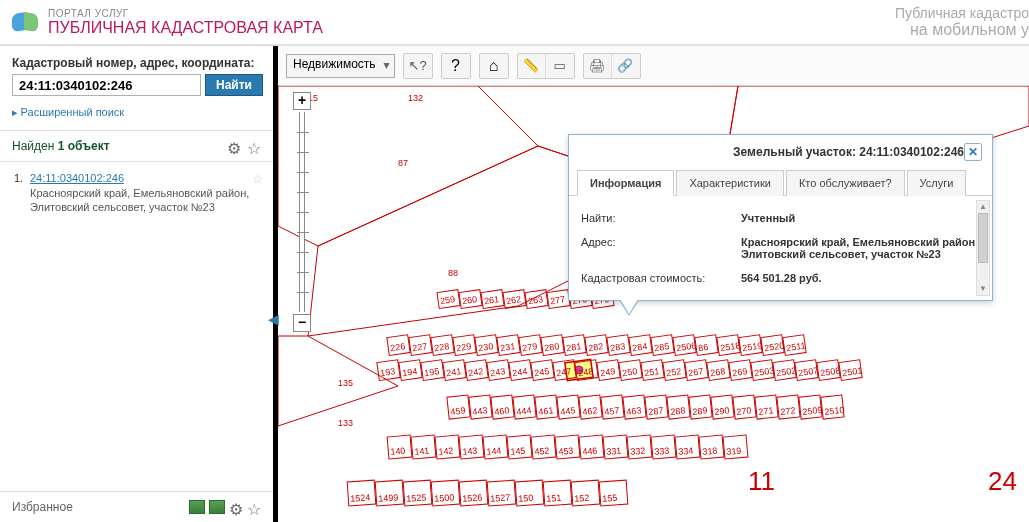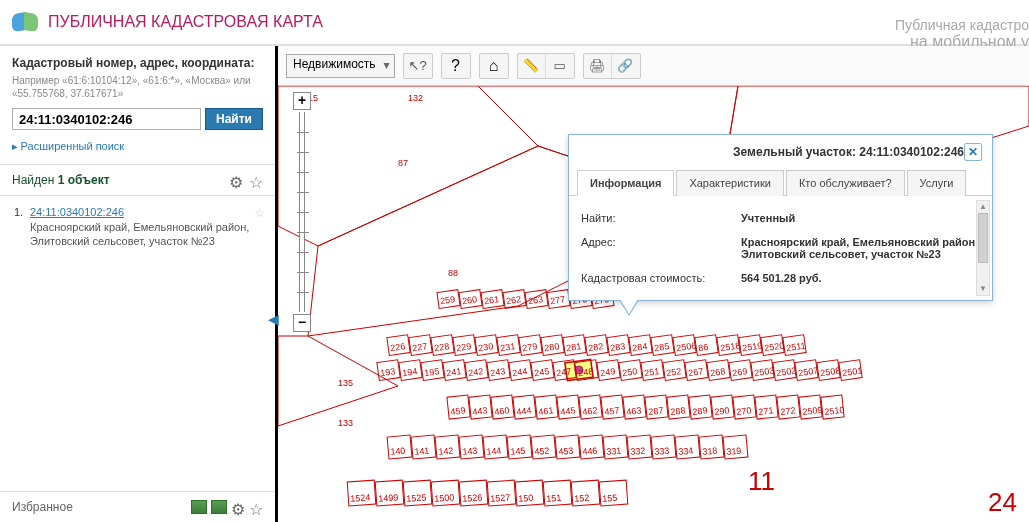--- a/index.html
+++ b/index.html
@@ -5,25 +5,25 @@
 * { box-sizing: border-box; margin: 0; padding: 0; font-family: Arial, sans-serif; }
 body { width: 1029px; height: 522px; overflow: hidden; background: #fff; position: relative; }
 
 .header { height: 46px; border-bottom: 2px solid #e0e0e0; display: flex; align-items: center; padding: 0 10px; position: relative; }
 .logo { width: 30px; height: 30px; position: relative; margin-right: 8px; }
 .logo-shape1 { position: absolute; width: 14px; height: 18px; background: #4aa3df; border-radius: 6px 0 0 6px; left: 2px; top: 6px; transform: skewY(-8deg); }
 .logo-shape2 { position: absolute; width: 14px; height: 18px; background: #7cc576; border-radius: 0 6px 6px 0; left: 14px; top: 6px; transform: skewY(8deg); }
 .header-text { display: flex; flex-direction: column; }
 .header-sub { font-size: 10px; color: #888; letter-spacing: 0.5px; }
 .header-main { font-size: 16px; color: #be185d; font-weight: normal; }
-.header-right { position: absolute; right: 0; top: 17px; text-align: right; color: #aaa; }
+.header-right { position: absolute; right: 0; top: 5px; text-align: right; color: #aaa; }
 .header-right-1 { font-size: 14px; }
 .header-right-2 { font-size: 16px; }
 
-.sidebar { position: absolute; left: 0; top: 46px; width: 278px; height: 476px; border-right: 3px solid #000000; background: #fff; }
+.sidebar { position: absolute; left: 0; top: 46px; width: 278px; height: 476px; border-right: 5px solid #000000; background: #fff; }
 .search-block { padding: 10px 12px; border-bottom: 1px solid #e0e0e0; }
 .search-label { font-size: 12px; color: #333; font-weight: bold; margin-bottom: 4px; }
 .search-hint { font-size: 10px; color: #888; margin-bottom: 8px; line-height: 1.3; }
 .search-row { display: flex; gap: 4px; margin-bottom: 6px; }
 .search-input { flex: 1; border: 1px solid #b0b0b0; padding: 3px 6px; font-size: 13px; font-weight: bold; height: 22px; }
 .search-btn { background: #2a7ab0; color: #fff; border: 1px solid #1a5a8a; padding: 2px 10px; font-size: 12px; cursor: pointer; font-weight: bold; height: 22px; }
 .adv-search { font-size: 11px; color: #2a7ab0; cursor: pointer; }
 .adv-search::before { content: "▸ "; color: #2a7ab0; }
 
 .results-header { padding: 8px 12px; border-bottom: 1px solid #e0e0e0; display: flex; align-items: center; justify-content: space-between; }
@@ -88,32 +88,32 @@
 </style>
 </head>
 <body>
 
 <div class="header">
   <div class="logo">
     <div class="logo-shape1"></div>
       <div class="logo-shape2"></div>
   </div>
   <div class="header-text">
+    <span class="header-sub">ПОРТАЛ УСЛУГ</span>
     <span class="header-main">ПУБЛИЧНАЯ КАДАСТРОВАЯ КАРТА</span>
   </div>
   <div class="header-right">
     <div class="header-right-1">Публичная кадастро</div>
     <div class="header-right-2">на мобильном у</div>
   </div>
 </div>
 
 <div class="sidebar">
   <div class="search-block">
     <div class="search-label">Кадастровый номер, адрес, координата:</div>
-    <div class="search-hint">Например «61:6:10104:12», «61:6:*», «Москва» или «55.755768, 37.617671»</div>
     <div class="search-row">
       <input class="search-input" value="24:11:0340102:246" style="">
       <button class="search-btn">Найти</button>
     </div>
     <span class="adv-search">Расширенный поиск</span>
   </div>
 
   <div class="results-header">
     <span class="results-title">
       <span>Найден </span><b>1 объект</b>
@@ -362,21 +362,21 @@
           <rect x="266" y="395" width="27" height="24" class="parcel" transform="rotate(-4 280 407)"></rect>
           <text x="268" y="415" class="parcel-label" transform="rotate(-4 280 407)">151</text>
           <rect x="294" y="395" width="27" height="24" class="parcel" transform="rotate(-4 308 407)"></rect>
           <text x="296" y="415" class="parcel-label" transform="rotate(-4 308 407)">152</text>
           <rect x="322" y="395" width="27" height="24" class="parcel" transform="rotate(-4 336 407)"></rect>
           <text x="324" y="415" class="parcel-label" transform="rotate(-4 336 407)">155</text>
         </g>
     </svg>
 
     <div class="big-label" style="left:470px; top:380px;">11</div>
-    <div class="big-label" style="left:710px; top:380px;margin-top:21px;">24</div>
+    <div class="big-label" style="left:710px; top:380px;">24</div>
 
     <div class="zoom-ctrl">
       <div class="zoom-btn">+</div>
       <div class="zoom-track">
         <div class="zoom-tick" style="top:10%"></div>
           <div class="zoom-tick" style="top:20%"></div>
         <div class="zoom-tick" style="top:30%"></div>
           <div class="zoom-tick" style="top:40%"></div>
         <div class="zoom-tick" style="top:50%"></div>
           <div class="zoom-tick" style="top:60%"></div>

